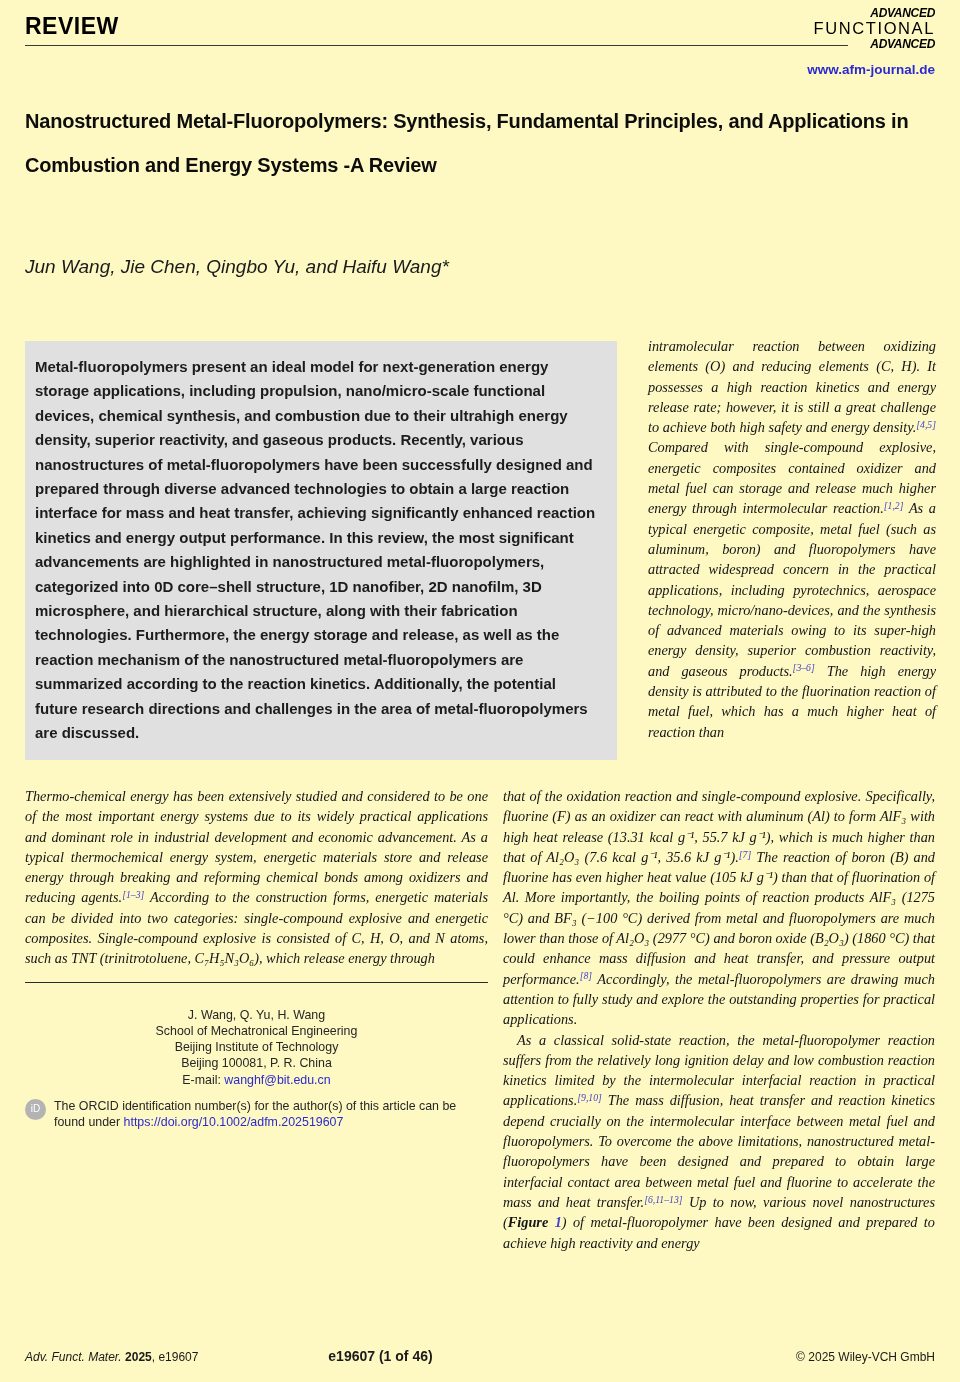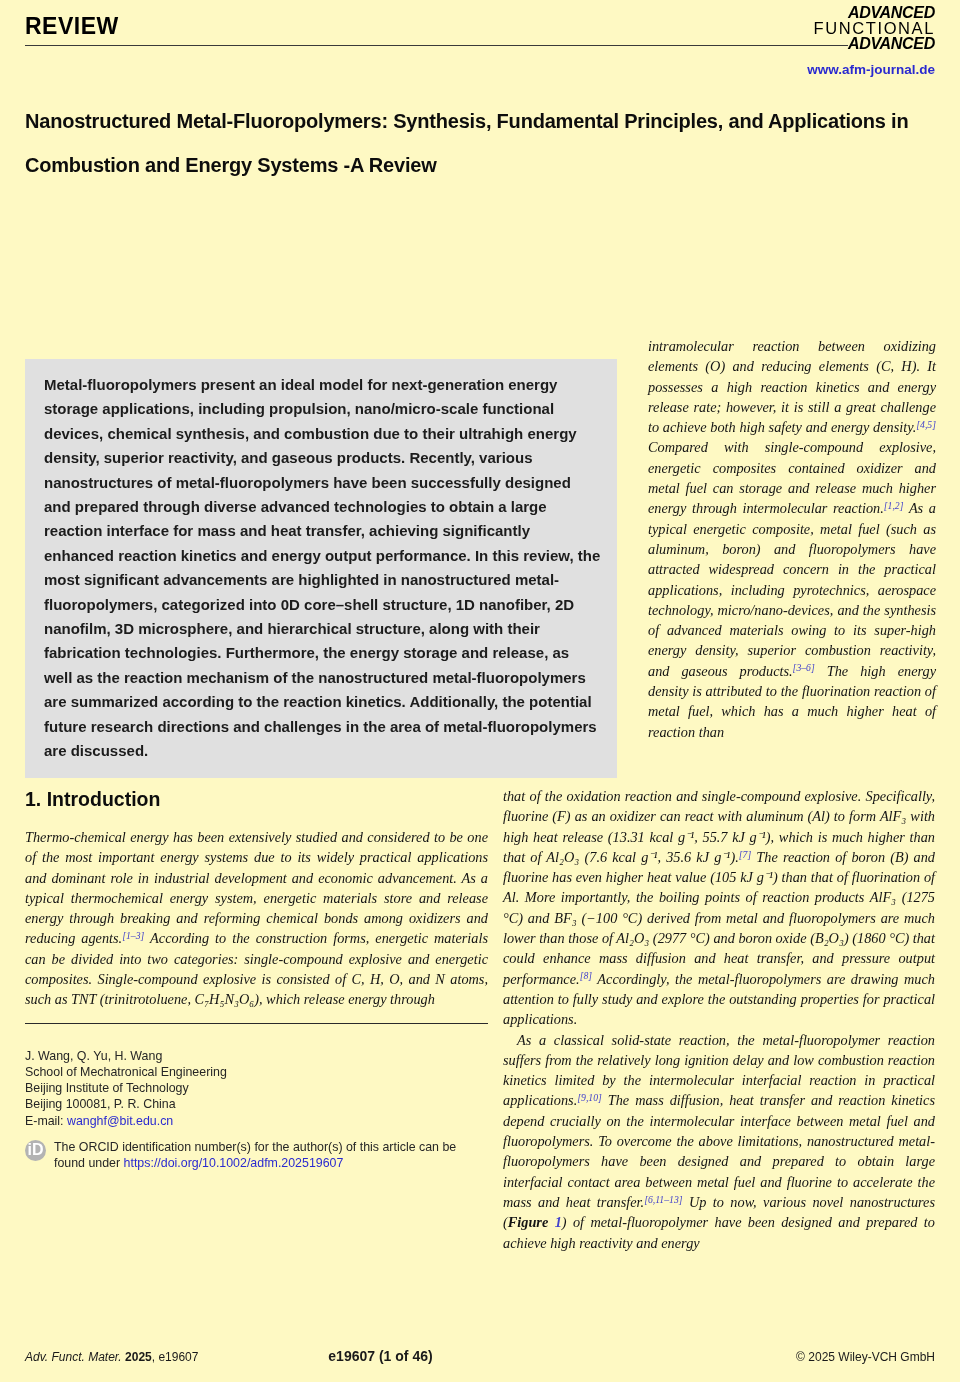--- a/index.html
+++ b/index.html
@@ -29,21 +29,21 @@
     position:absolute;top:45px;left:25px;width:823px;
     border-top:1.6px solid #3a3a3a;
   }
   .logo-block{
     position:absolute;top:5px;right:25px;
     text-align:right;
     font-family:"Liberation Sans", sans-serif;
     color:#000;
   }
   .logo-line1,.logo-line3{
-    font-size:16px;font-weight:900;font-style:italic;
+    font-size:12px;font-weight:900;font-style:italic;
     line-height:16px;letter-spacing:-.3px;
   }
   .logo-line2{
     font-size:16.5px;font-weight:400;
     line-height:15px;letter-spacing:1.6px;
   }
   .journal-url{
     margin-top:10px;
     font-size:13.5px;font-weight:700;
     color:var(--link);text-decoration:none;display:inline-block;
@@ -55,23 +55,23 @@
     font-size:20px;font-weight:700;line-height:44px;
     letter-spacing:-.2px;color:#0d0d0d;
   }
   .article-authors{
     position:absolute;top:256px;left:25px;
     font-family:"Liberation Sans", sans-serif;
     font-style:italic;font-size:19px;color:#1a1a1a;
   }
   
   .abstract-box{
-    position:absolute;top:359px;left:25px;width:592px;min-height:415px;
+    position:absolute;top:341px;left:25px;width:592px;min-height:415px;
     background:var(--abstract-bg);
-    padding:14px 16px 14px 19px;
+    padding:14px 16px 14px 10px;
   }
   .abstract-text{
     font-family:"Liberation Sans", sans-serif;
     font-size:15px;font-weight:700;line-height:24.4px;
     color:#1c1c1c;
   }
   
   .body-par{
     font-size:14.3px;line-height:20.3px;
     text-align:justify;
@@ -100,28 +100,28 @@
   .ital{font-style:italic;}
   .figref{color:var(--cite);}
   
   .footnote-block{
     margin-top:13px;
     border-top:1.2px solid #2a2a2a;
     padding-top:8px;
     font-family:"Liberation Sans", sans-serif;
     font-size:12.4px;line-height:16.2px;color:#262626;
   }
-  .aff{margin-bottom:8px;white-space:pre-line;}
+  .aff{margin-bottom:8px;white-space:pre-line;text-align:center;}
   .aff-email a,.orcid-text a{color:var(--link);text-decoration:none;}
   .orcid-row{display:flex;gap:8px;margin-top:10px;align-items:flex-start;}
   .orcid-icon{
     flex:0 0 auto;width:21px;height:21px;border-radius:50%;
     background:#b3b3b3;color:#fff;
     font-family:"Liberation Sans", sans-serif;
-    font-size:16px;font-weight:700;
+    font-size:10px;font-weight:400;
     display:flex;align-items:center;justify-content:center;
     margin-top:1px;
   }
   .orcid-text{flex:1;}
   .doi-line{
     margin-top:13px;
     font-family:"Liberation Sans", sans-serif;
     font-size:14px;font-weight:700;color:#0d0d0d;
   }
   
@@ -143,31 +143,31 @@
   <div class="review-label">REVIEW</div>
   <div class="header-rule"></div>
   <div class="logo-block">
     <div class="logo-line1">ADVANCED</div>
     <div class="logo-line2">FUNCTIONAL</div>
     <div class="logo-line3">ADVANCED</div>
     <a href="#" class="journal-url">www.afm-journal.de</a>
   </div>
 
   <h1 class="article-title">Nanostructured Metal-Fluoropolymers: Synthesis, Fundamental Principles, and Applications in Combustion and Energy Systems -A Review</h1>
+  <div class="article-authors">Jun Wang, Jie Chen, Qingbo Yu, and Haifu Wang*</div>
 
   <div class="abstract-box">
     <div class="abstract-text">Metal-fluoropolymers present an ideal model for next-generation energy storage applications, including propulsion, nano/micro-scale functional devices, chemical synthesis, and combustion due to their ultrahigh energy density, superior reactivity, and gaseous products. Recently, various nanostructures of metal-fluoropolymers have been successfully designed and prepared through diverse advanced technologies to obtain a large reaction interface for mass and heat transfer, achieving significantly enhanced reaction kinetics and energy output performance. In this review, the most significant advancements are highlighted in nanostructured metal-fluoropolymers, categorized into 0D core–shell structure, 1D nanofiber, 2D nanofilm, 3D microsphere, and hierarchical structure, along with their fabrication technologies. Furthermore, the energy storage and release, as well as the reaction mechanism of the nanostructured metal-fluoropolymers are summarized according to the reaction kinetics. Additionally, the potential future research directions and challenges in the area of metal-fluoropolymers are discussed.</div>
   </div>
 
   <div class="col-narrow body-par"><span>intramolecular reaction between oxidizing elements (O) and reducing elements (C, H). It possesses a high reaction kinetics and energy release rate; however, it is still a great challenge to achieve both high safety and energy density.</span><span class="cite">[4,5]</span><span> Compared with single-compound explosive, energetic composites contained oxidizer and metal fuel can storage and release much higher energy through intermolecular reaction.</span><span class="cite">[1,2]</span><span> As a typical energetic composite, metal fuel (such as aluminum, boron) and fluoropolymers have attracted widespread concern in the practical applications, including pyrotechnics, aerospace technology, micro/nano-devices, and the synthesis of advanced materials owing to its super-high energy density, superior combustion reactivity, and gaseous products.</span><span class="cite">[3–6]</span><span> The high energy density is attributed to the fluorination reaction of metal fuel, which has a much higher heat of reaction than</span></div>
 
   <div class="lower">
 
     <div>
-      <h2 class="section-heading">1. Introduction</h2>
       <p class="body-par"><span>Thermo-chemical energy has been extensively studied and considered to be one of the most important energy systems due to its widely practical applications and dominant role in industrial development and economic advancement. As a typical thermochemical energy system, energetic materials store and release energy through breaking and reforming chemical bonds among oxidizers and reducing agents.</span><span class="cite">[1–3]</span><span> According to the construction forms, energetic materials can be divided into two categories: single-compound explosive and energetic composites. Single-compound explosive is consisted of C, H, O, and N atoms, such as TNT (trinitrotoluene, C₇H₅N₃O₆), which release energy through</span></p>
 
       <div class="footnote-block">
         <div class="aff">
           <span>J. Wang, Q. Yu, H. Wang
 School of Mechatronical Engineering
 Beijing Institute of Technology
 Beijing 100081, P. R. China</span>
           <span class="aff-email"><span>E-mail: </span><a href="#">wanghf@bit.edu.cn</a></span>
         </div>

